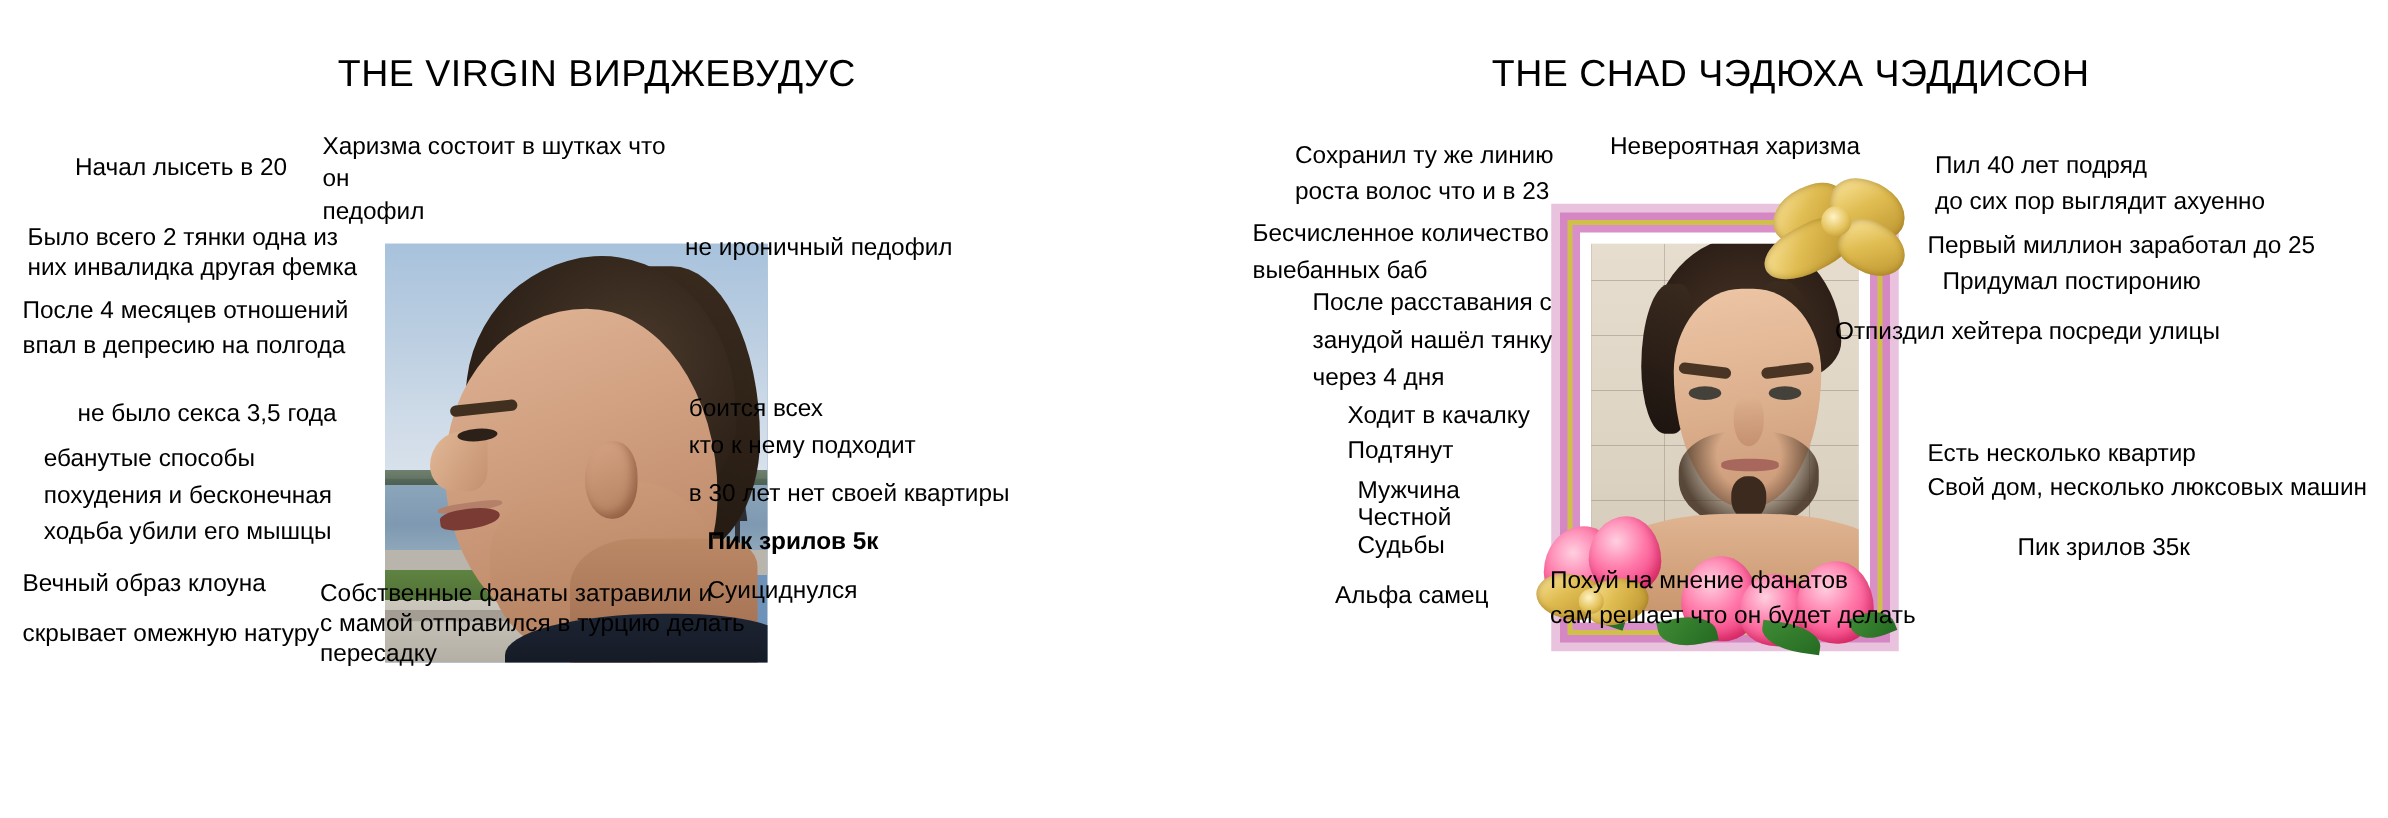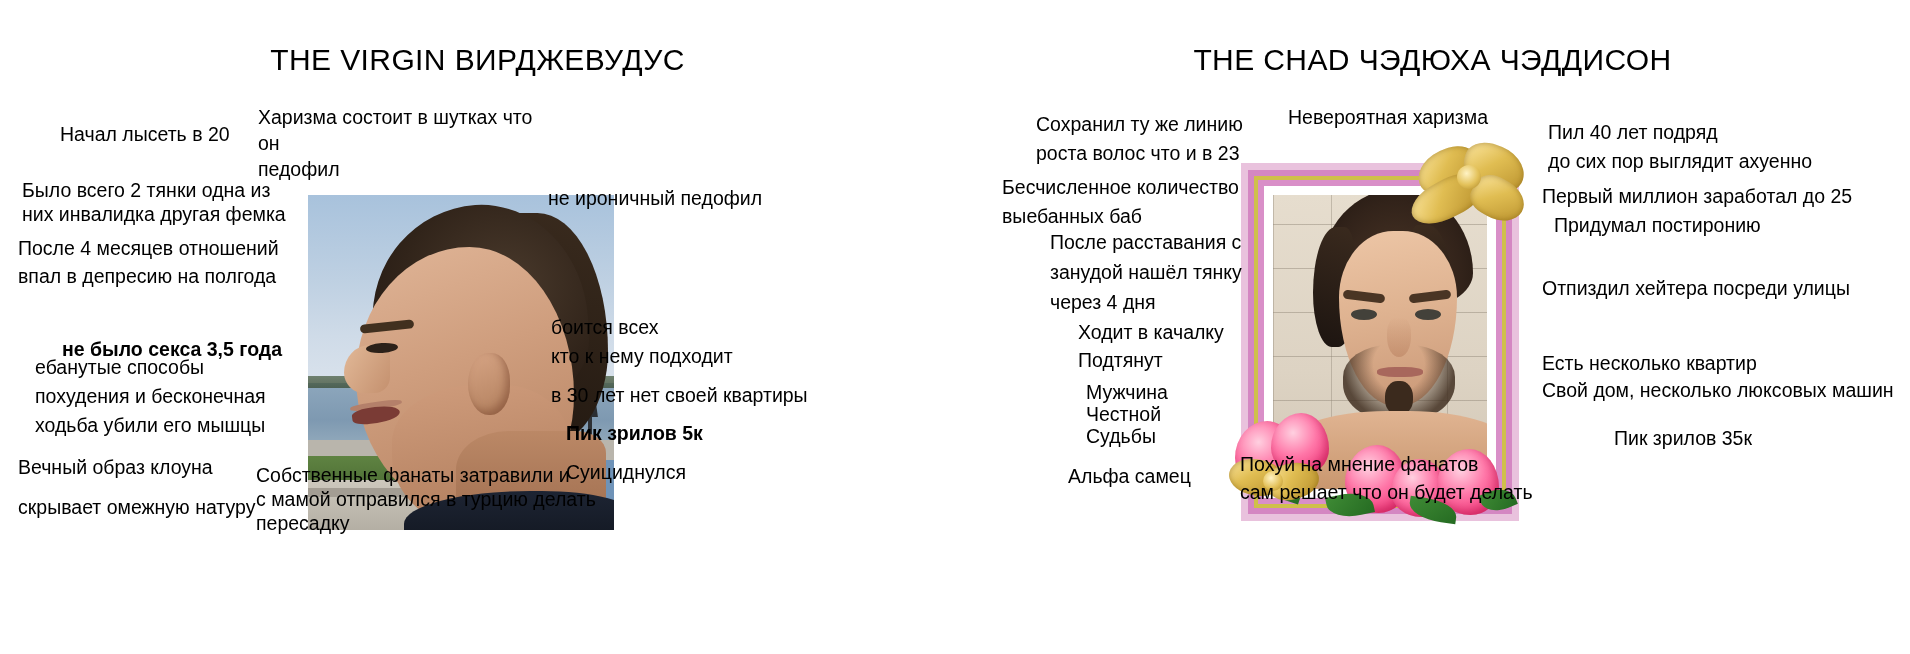--- a/index.html
+++ b/index.html
@@ -300,21 +300,21 @@
   </div>
 
   <div class="lbl" style="left:258px; top:104px; width:290px;">Харизма состоит в шутках что он
 педофил</div>
 
   <div class="lbl" style="left:60px;  top:121px;">Начал лысеть в 20</div>
   <div class="lbl" style="left:22px;  top:178px; line-height:24px;">Было всего 2 тянки одна из
 них инвалидка другая фемка</div>
   <div class="lbl" style="left:18px;  top:234px; line-height:28px;">После 4 месяцев отношений
 впал в депресию на полгода</div>
-  <div class="lbl" style="left:62px;  top:336px;font-weight:bold;">не было секса 3,5 года</div>
+  <div class="lbl" style="left:62px;  top:318px;">не было секса 3,5 года</div>
   <div class="lbl" style="left:35px;  top:353px; line-height:29px;">ебанутые способы
 похудения и бесконечная
 ходьба убили его мышцы</div>
   <div class="lbl" style="left:18px;  top:447px; line-height:40px;">Вечный образ клоуна
 скрывает омежную натуру</div>
 
   <div class="lbl" style="left:551px; top:313px; line-height:29px;">боится всех
 кто к нему подходит</div>
   <div class="lbl" style="left:548px; top:185px;">не ироничный педофил</div>
   <div class="lbl" style="left:551px; top:382px;">в 30 лет нет своей квартиры</div>
@@ -392,19 +392,19 @@
 Подтянут</div>
 <div class="lbl" style="left:1086px; top:381px; line-height:22px;">Мужчина
 Честной
 Судьбы</div>
 <div class="lbl" style="left:1068px; top:463px;">Альфа самец</div>
 
 <div class="lbl" style="left:1548px; top:118px; line-height:29px;">Пил 40 лет подряд
 до сих пор выглядит ахуенно</div>
 <div class="lbl" style="left:1542px; top:183px;">Первый миллион заработал до 25</div>
 <div class="lbl" style="left:1554px; top:212px;">Придумал постиронию</div>
-<div class="lbl" style="left:1542px; top:252px;margin-top:23px;">Отпиздил хейтера посреди улицы</div>
+<div class="lbl" style="left:1468px; top:252px;">Отпиздил хейтера посреди улицы</div>
 <div class="lbl" style="left:1542px; top:350px; line-height:27px;">Есть несколько квартир
 Свой дом, несколько люксовых машин</div>
 <div class="lbl" style="left:1614px; top:425px;">Пик зрилов 35к</div>
 
 <div class="lbl" style="left:1240px; top:450px; line-height:28px;">Похуй на мнение фанатов
 сам решает что он будет делать</div>
 
 </body></html>

